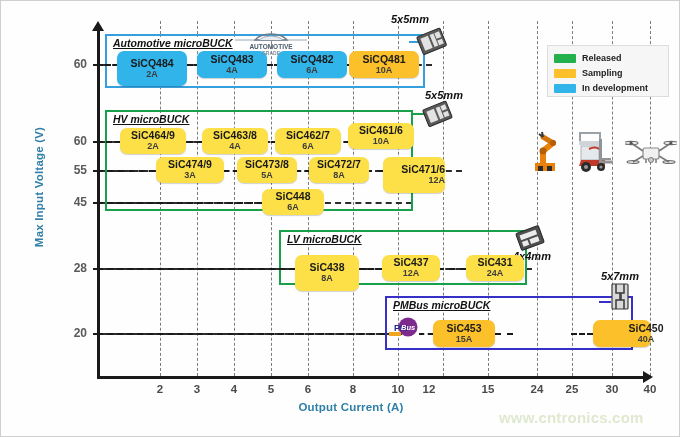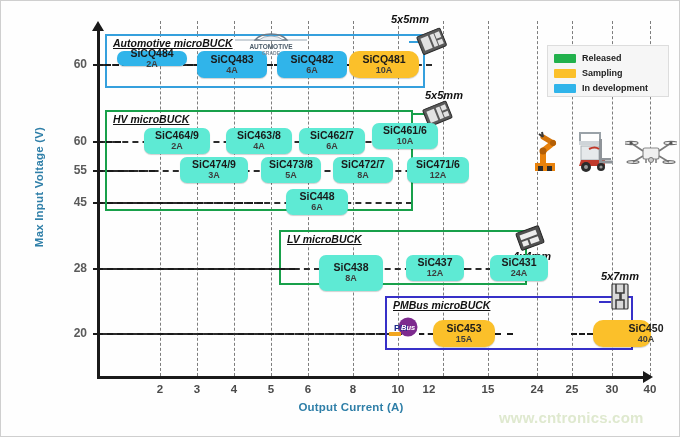--- a/index.html
+++ b/index.html
@@ -118,22 +118,22 @@
     line-height: 1.05;
     z-index: 5;
     box-shadow: 0 1px 1px rgba(0,0,0,.18);
   }
   .part .pn {
     font-size: 10.5px; font-weight: bold; color: #1a1a1a;
   }
   .part .cur {
     font-size: 9px; font-weight: bold; color: #3d3d3d; margin-top: 1px;
   }
-  .p-green  { background: #5eead4; margin-left: 24px; }
-  .p-yellow { background: #fbc02a; border-radius: 10px; }
+  .p-green  { background: #fde047; }
+  .p-yellow { background: #fbc02a; }
   .p-blue   { background: #30b4ea; }
 
   
   .conn {
     position: absolute; height: 0;
     border-top: 2px dashed #1a1a1a;
     z-index: 4;
   }
 
   
@@ -285,21 +285,21 @@
 
   <div class="conn" style="left:96px;  top:267px; width:198px;"></div>
   <div class="conn" style="left:359px; top:267px; width:22px;"></div>
   <div class="conn" style="left:437px; top:267px; width:28px;"></div>
 
   <div class="conn" style="left:96px;  top:332px; width:288px;"></div>
   <div class="conn" style="left:418px; top:332px; width:14px;"></div>
   <div class="conn" style="left:494px; top:332px; width:18px;"></div>
   <div class="conn" style="left:570px; top:332px; width:22px;"></div>
 
-  <div class="part p-blue" style="left:116px; top:50px; width:70px; height:15px;">
+  <div class="part p-blue" style="left:116px; top:50px; width:70px; height:35px;">
     <span class="pn">SiCQ484</span>
     <span class="cur">2A</span>
   </div>
   <div class="part p-blue" style="left:196px; top:50px; width:70px; height:27px;">
     <span class="pn">SiCQ483</span>
     <span class="cur">4A</span>
   </div>
   <div class="part p-blue" style="left:276px; top:50px; width:70px; height:27px;">
     <span class="pn">SiCQ482</span>
     <span class="cur">6A</span>
@@ -331,21 +331,21 @@
     <span class="cur">3A</span>
   </div>
   <div class="part p-green" style="left:236px; top:156px; width:60px; height:26px;">
     <span class="pn">SiC473/8</span>
     <span class="cur">5A</span>
   </div>
   <div class="part p-green" style="left:308px; top:156px; width:60px; height:26px;">
     <span class="pn">SiC472/7</span>
     <span class="cur">8A</span>
   </div>
-  <div class="part p-green" style="left:382px; top:156px; width:62px; height:26px;">
+  <div class="part p-green" style="left:382px; top:156px; width:62px; height:36px;align-items:flex-end;">
     <span class="pn">SiC471/6</span>
     <span class="cur">12A</span>
   </div>
 
   <div class="part p-green" style="left:261px; top:188px; width:62px; height:26px;">
     <span class="pn">SiC448</span>
     <span class="cur">6A</span>
   </div>
 
   <div class="part p-green" style="left:294px; top:254px; width:64px; height:36px;">

